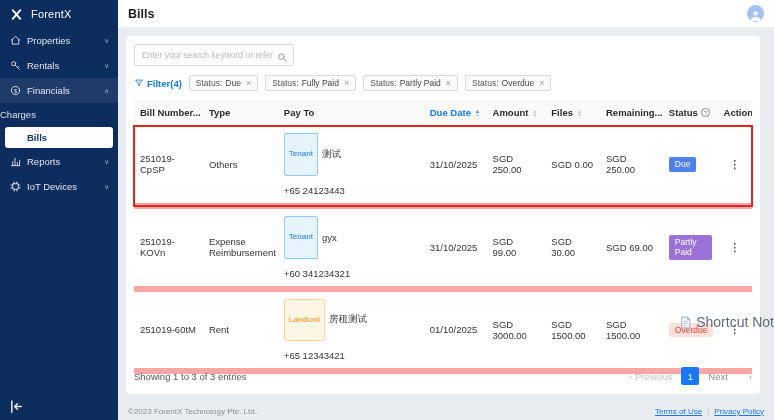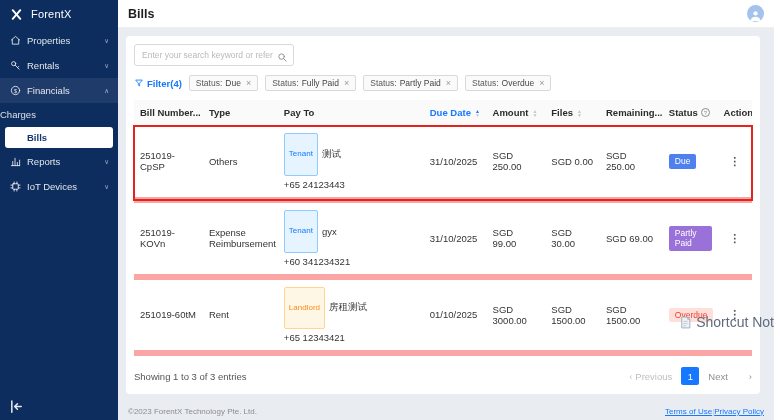--- a/index.html
+++ b/index.html
@@ -66,21 +66,21 @@
   th.active-sort .th-inner>span:first-child{color:#1677ff}
   th.active-sort .sorters i:first-child{color:#1677ff}
   .qmark{width:9px;height:9px;border:1px solid #8c8c8c;border-radius:50%;display:inline-flex;align-items:center;justify-content:center;font-size:6px;color:#8c8c8c;font-weight:normal}
   .bills-table td{padding:7px 6px;border-bottom:6px solid #fca5a5;font-size:9.5px;color:#333;vertical-align:middle;overflow:hidden}
   tr.highlighted{outline:2px solid #e3231e;outline-offset:-1px}
   .payee-line{display:flex;align-items:center}
   .tag{display:inline-block;font-size:8px;padding:14px 4px;border:1px solid;border-radius:2px;line-height:1.6;white-space:nowrap}
   .tag-tenant{color:#1677ff;border-color:#91caff;background:#e6f4ff}
   .tag-landlord{color:#fa8c16;border-color:#ffd591;background:#fff7e6}
   .payee-name{margin-left:4px}
-  .payee-phone{margin-top:3px;color:#333}
+  .payee-phone{margin-top:9px;color:#333}
   .badge{display:inline-block;padding:2px 6px;border-radius:2px;font-size:8.5px;line-height:1.25}
   .st-due{background:#4e80f0;color:#fff}
   .st-partly-paid{background:#9a71d8;color:#fff}
   .st-overdue{background:#ffdfda;color:#f04134}
   .td-actions{text-align:center}
   .more{font-size:11px;color:#555;cursor:pointer;font-weight:bold;letter-spacing:0}
 
   
   .table-footer{position:absolute;left:8px;right:8px;bottom:9px;display:flex;align-items:center;justify-content:space-between}
   .showing{font-size:9.5px;color:#555}
@@ -88,21 +88,21 @@
   .page-prev{color:#bfbfbf;cursor:default;display:inline-flex;gap:3px;align-items:center}
   .page-next{color:#8f8f8f;cursor:pointer;display:inline-flex;gap:21px;align-items:center}
   .page-current{min-width:18px;height:18px;background:#1677ff;color:#fff;border-radius:2px;display:inline-flex;align-items:center;justify-content:center;font-size:9.5px;cursor:pointer}
 
   
   .shortcut{position:absolute;right:0;top:314px;display:flex;align-items:center;gap:4px;z-index:6;color:#5f6b7a;font-size:14px;white-space:nowrap;cursor:pointer}
   .shortcut svg{width:13px;height:13px}
 
   
   .footer{position:absolute;left:118px;right:0;bottom:0;height:18px;display:flex;align-items:center;justify-content:space-between;padding:0 10px;font-size:8px;color:#8c8c8c;z-index:2}
-  .footer-links{display:flex;align-items:flex-start}
+  .footer-links{display:flex;gap:5px;align-items:flex-start}
   .footer-link{color:#1677ff;text-decoration:underline;cursor:pointer}
   .footer-sep{color:#c0c0c0}
 </style>
 </head>
 <body>
 
 <div class="screen">
 
   <aside class="sidebar">
     <div class="logo">

